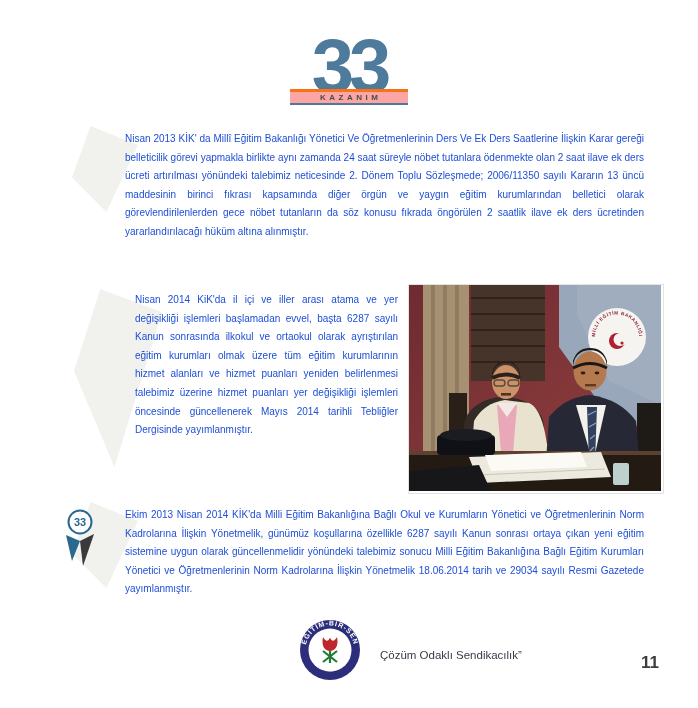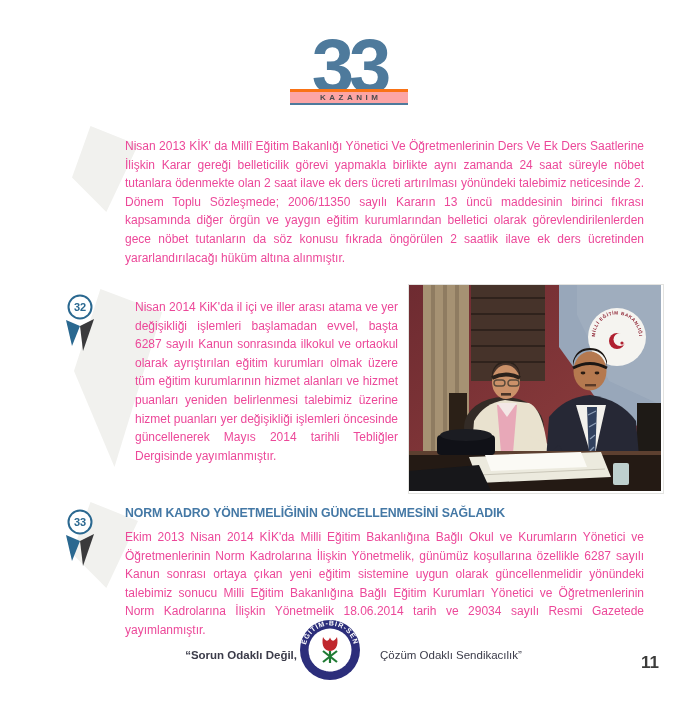--- a/index.html
+++ b/index.html
@@ -22,22 +22,22 @@
   .swoosh{position:absolute;background:#f1f1ee;z-index:0;}
   .sw-small{left:14px;top:-4px;width:66px;height:86px;
             clip-path:polygon(28% 0,100% 22%,52% 100%,0 60%);}
   .sw-large{left:16px;top:-2px;width:88px;height:178px;
             clip-path:polygon(30% 0,100% 13%,46% 100%,0 46%);}
   .badge{position:absolute;left:2px;top:2px;z-index:2;}
   .sec-content{position:relative;margin-left:67px;z-index:1;}
   .sec2 .sec-content{margin-left:77px;width:263px;}
   .sec-title{font-size:12.3px;font-weight:bold;color:#4478a5;
              letter-spacing:-0.1px;line-height:15px;}
-  .sec-body{margin-top:7px;font-size:12px;line-height:18.6px;
-            color:#ec4899;text-align:justify;}
+  .sec-body{margin-top:0;font-size:10px;line-height:18.6px;
+            color:#1d4ed8;text-align:justify;}
   .sec1 .sec-body,.sec3 .sec-body{width:519px;}
 
   
   .photo-frame{position:absolute;left:350px;top:-7px;width:254px;height:208px;
                border:1px solid #e3e3e0;background:#fff;z-index:1;}
   .photo-frame svg{display:block;}
 
   
   .quote-left{position:absolute;top:649px;left:0;width:297px;text-align:right;
               font-size:11.5px;font-weight:bold;color:#3b3b49;}
@@ -58,28 +58,20 @@
 
   <div class="section sec1">
     <div class="swoosh sw-small"></div>
     <div class="sec-content">
       <div class="sec-body">Nisan 2013 KİK' da Millî Eğitim Bakanlığı Yönetici Ve Öğretmenlerinin Ders Ve Ek Ders Saatlerine İlişkin Karar gereği belleticilik görevi yapmakla birlikte aynı zamanda 24 saat süreyle nöbet tutanlara ödenmekte olan 2 saat ilave ek ders ücreti artırılması yönündeki talebimiz neticesinde 2. Dönem Toplu Sözleşmede; 2006/11350 sayılı Kararın 13 üncü maddesinin birinci fıkrası kapsamında diğer örgün ve yaygın eğitim kurumlarından belletici olarak görevlendirilenlerden gece nöbet tutanların da söz konusu fıkrada öngörülen 2 saatlik ilave ek ders ücretinden yararlandırılacağı hüküm altına alınmıştır.</div>
     </div>
   </div>
 
   <div class="section sec2">
     <div class="swoosh sw-large"></div>
-    <div class="badge">
-      <svg width="40" height="64" viewBox="0 0 40 64">
-        <polygon points="6,27 20,33 12,53" fill="#2a6890"></polygon>
-        <polygon points="20,33 34,26 23,58" fill="#3a3a3c"></polygon>
-        <circle cx="20" cy="14" r="11.5" fill="#ffffff" stroke="#2a6890" stroke-width="2"></circle>
-        <text x="20" y="18" text-anchor="middle" font-size="11" font-weight="bold" fill="#2a6890">32</text>
-      </svg>
-    </div>
     <div class="sec-content">
       <div class="sec-body">Nisan 2014 KiK'da il içi ve iller arası atama ve yer değişikliği işlemleri başlamadan evvel, başta 6287 sayılı Kanun sonrasında ilkokul ve ortaokul olarak ayrıştırılan eğitim kurumları olmak üzere tüm eğitim kurumlarının hizmet alanları ve hizmet puanları yeniden belirlenmesi talebimiz üzerine hizmet puanları yer değişikliği işlemleri öncesinde güncellenerek Mayıs 2014 tarihli Tebliğler Dergisinde yayımlanmıştır.</div>
     </div>
 
     <figure class="photo-frame" style="margin:0">
       <svg width="252" height="206" viewBox="0 0 252 206">
         <defs>
           <linearGradient id="wallg" x1="0" y1="0" x2="1" y2="1">
             <stop offset="0" stop-color="#6e2b31"></stop>
               <stop offset="1" stop-color="#93403f"></stop>
@@ -176,26 +168,24 @@
     <div class="swoosh sw-small"></div>
     <div class="badge">
       <svg width="40" height="64" viewBox="0 0 40 64">
         <polygon points="6,27 20,33 12,53" fill="#2a6890"></polygon>
         <polygon points="20,33 34,26 23,58" fill="#3a3a3c"></polygon>
         <circle cx="20" cy="14" r="11.5" fill="#ffffff" stroke="#2a6890" stroke-width="2"></circle>
         <text x="20" y="18" text-anchor="middle" font-size="11" font-weight="bold" fill="#2a6890">33</text>
       </svg>
     </div>
     <div class="sec-content">
-      <div class="sec-title">NORM KADRO YÖNETMELİĞİNİN GÜNCELLENMESİNİ SAĞLADIK</div>
       <div class="sec-body">Ekim 2013 Nisan 2014 KİK'da Milli Eğitim Bakanlığına Bağlı Okul ve Kurumların Yönetici ve Öğretmenlerinin Norm Kadrolarına İlişkin Yönetmelik, günümüz koşullarına özellikle 6287 sayılı Kanun sonrası ortaya çıkan yeni eğitim sistemine uygun olarak güncellenmelidir yönündeki talebimiz sonucu Milli Eğitim Bakanlığına Bağlı Eğitim Kurumları Yönetici ve Öğretmenlerinin Norm Kadrolarına İlişkin Yönetmelik 18.06.2014 tarih ve 29034 sayılı Resmi Gazetede yayımlanmıştır.</div>
     </div>
   </div>
 
-  <div class="quote-left">“Sorun Odaklı Değil,</div>
   <div class="union-logo">
     <svg width="62" height="62" viewBox="0 0 62 62">
       <circle cx="31" cy="31" r="30" fill="#2c2e7b"></circle>
       <circle cx="31" cy="31" r="21.5" fill="#ffffff"></circle>
       <path id="logoArcTop" d="M 6.5,31 A 24.5,24.5 0 0 1 55.5,31" fill="none"></path>
       <text font-size="7" font-weight="bold" fill="#ffffff" letter-spacing="0.8">
         <textPath href="#logoArcTop" startOffset="50%" text-anchor="middle">EĞİTİM-BİR-SEN</textPath>
       </text>
       <path id="logoArcBottom" d="M 9.5,31 A 21.5,21.5 0 0 0 52.5,31" fill="none"></path>
       <text font-size="3.4" fill="#ffffff">

